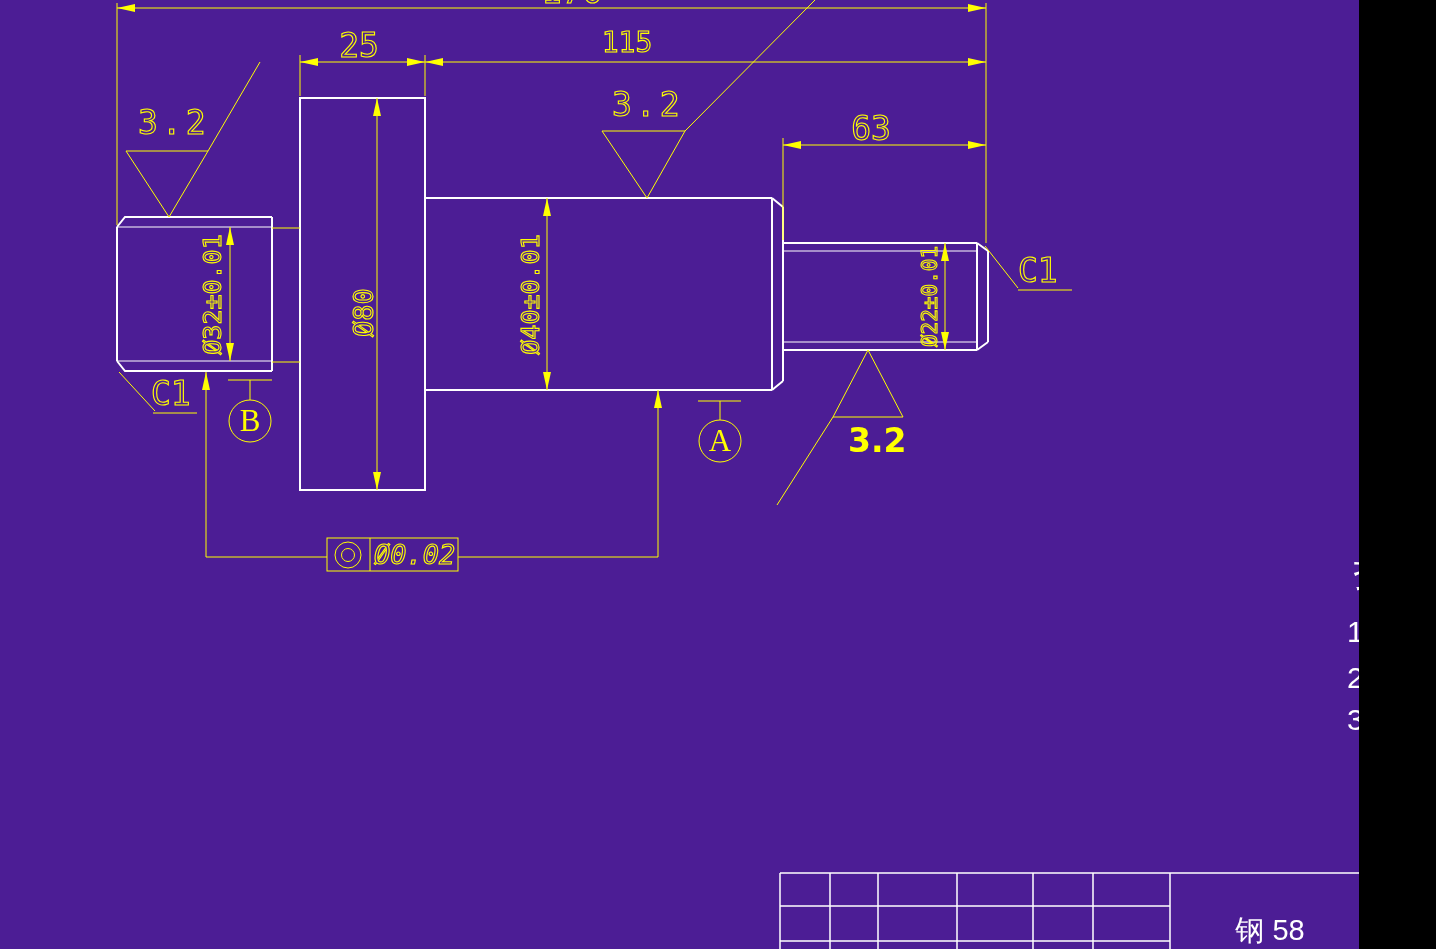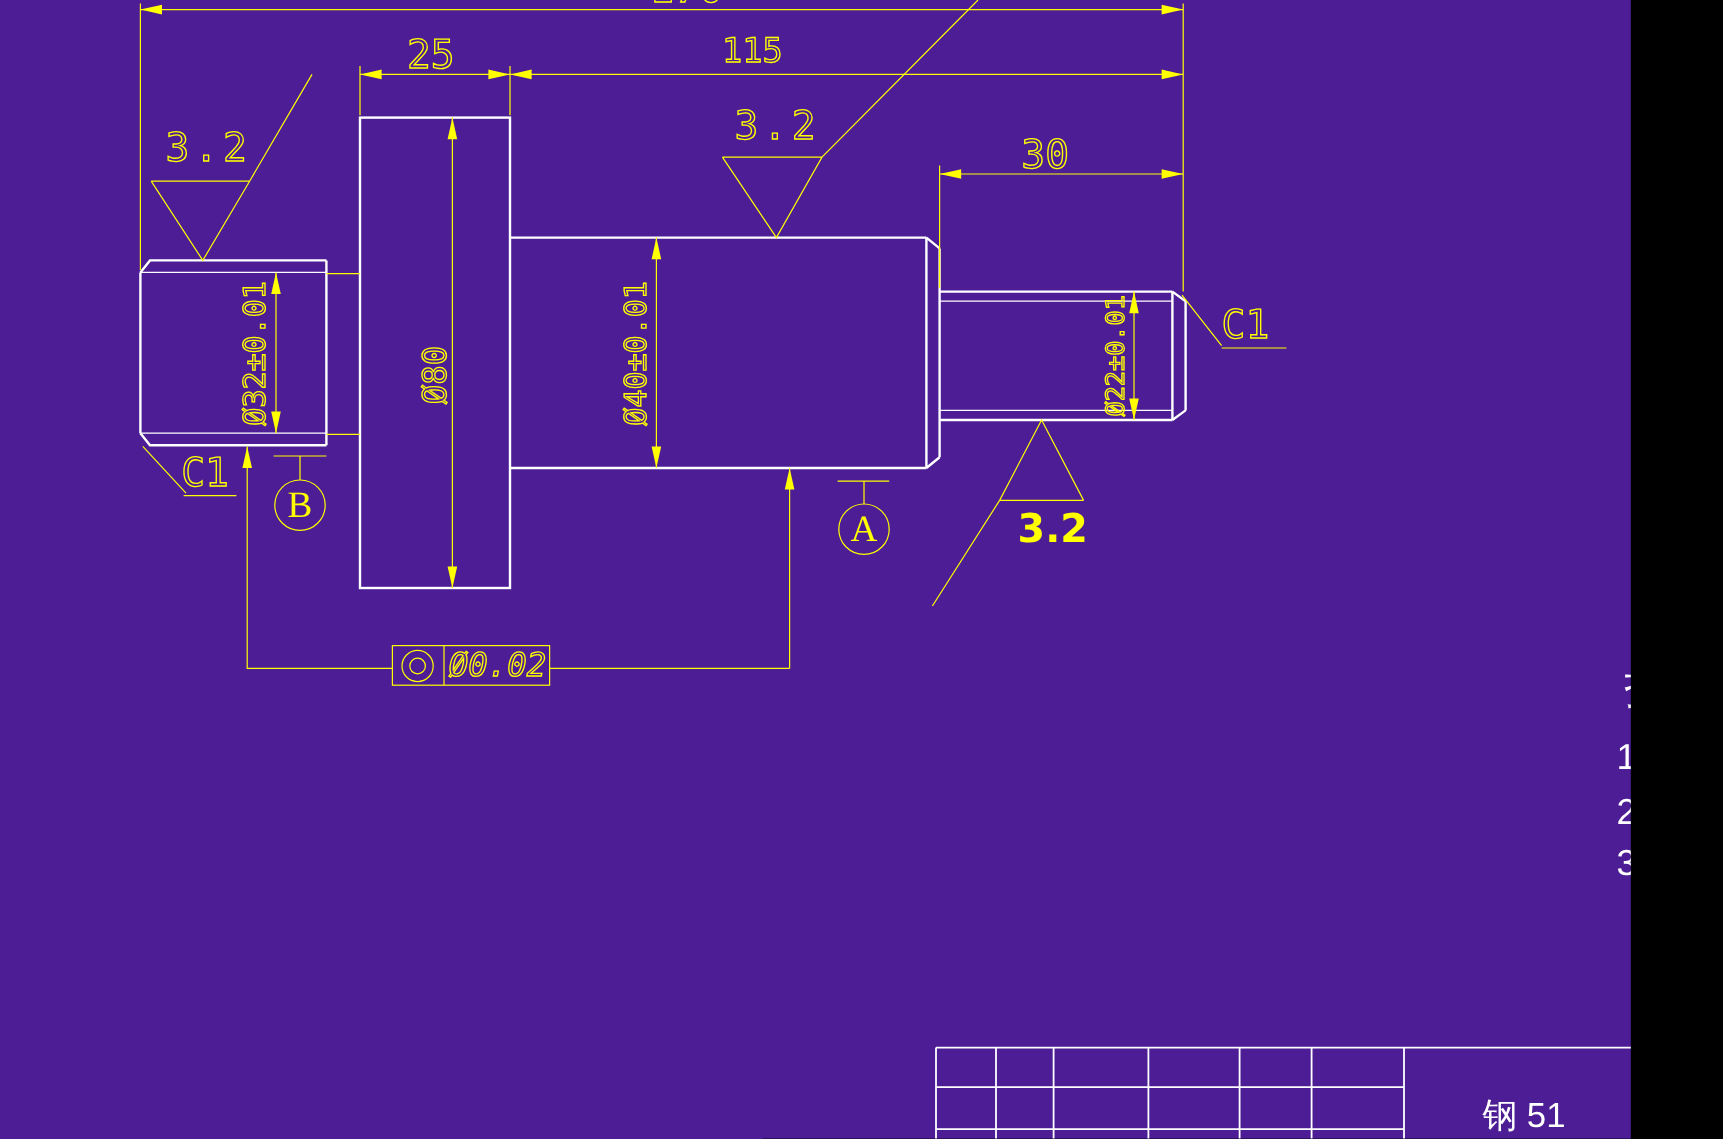--- a/index.html
+++ b/index.html
@@ -99,21 +99,21 @@
 
     <g stroke="#ffffff" stroke-width="1.5" fill="none">
       <path d="M780 873 H1436 M780 906 H1170 M780 941 H1170 M1416 943 H1436"></path>
       <path d="M780 873 V949 M830 873 V949 M878 873 V949 M957 873 V949 M1033 873 V949 M1093 873 V949 M1170 873 V949 M1416 873 V949"></path>
     </g>
   </svg>
 
   <div class="txt dim ctr" style="left:537px;top:-26px;width:70px;font-size:34px;">170</div>
   <div class="txt dim ctr" style="left:326px;top:29px;width:66px;font-size:33px;">25</div>
   <div class="txt dim ctr" style="left:586px;top:29px;width:82px;font-size:28px;">115</div>
-  <div class="txt dim ctr" style="left:840px;top:112px;width:62px;font-size:33px;">30</div>
+  <div class="txt dim ctr" style="left:840px;top:112px;width:62px;font-size:33px;">63</div>
 
   <div class="txt dim rot" style="left:142px;top:281px;width:142px;height:27px;font-size:25px;">Ø32±0.01</div>
   <div class="txt dim rot" style="left:322px;top:299px;width:82px;height:27px;font-size:27px;">Ø80</div>
   <div class="txt dim rot" style="left:460px;top:281px;width:142px;height:27px;font-size:25px;">Ø40±0.01</div>
   <div class="txt dim rot" style="left:873px;top:284px;width:118px;height:25px;font-size:21px;">Ø22±0.01</div>
 
   <div class="txt dim" style="left:138px;top:106px;font-size:33px;letter-spacing:4px;">3.2</div>
   <div class="txt dim" style="left:612px;top:88px;font-size:33px;letter-spacing:4px;">3.2</div>
   <div class="txt dimfill" style="left:848px;top:424px;font-size:33px;">3.2</div>
 
@@ -123,15 +123,15 @@
   <div class="txt serif ctr" style="left:229px;top:405px;width:42px;font-size:31px;">B</div>
   <div class="txt serif ctr" style="left:699px;top:425px;width:42px;font-size:31px;">A</div>
 
   <div class="txt dim" style="left:374px;top:541px;font-size:27px;font-style:italic;">Ø0.02</div>
 
   <div class="txt white" style="left:1354px;top:554px;font-size:37px;">技术要</div>
   <div class="txt white" style="left:1347px;top:617px;font-size:30px;">1、零件</div>
   <div class="txt white" style="left:1347px;top:663px;font-size:30px;">2、淬火</div>
   <div class="txt white" style="left:1347px;top:705px;font-size:30px;">3、发蓝</div>
 
-  <div class="txt white ctr" style="left:1210px;top:916px;width:120px;font-size:29px;">钢 51</div>
+  <div class="txt white ctr" style="left:1210px;top:916px;width:120px;font-size:29px;">钢 58</div>
 
 </div>
 
 </body></html>

